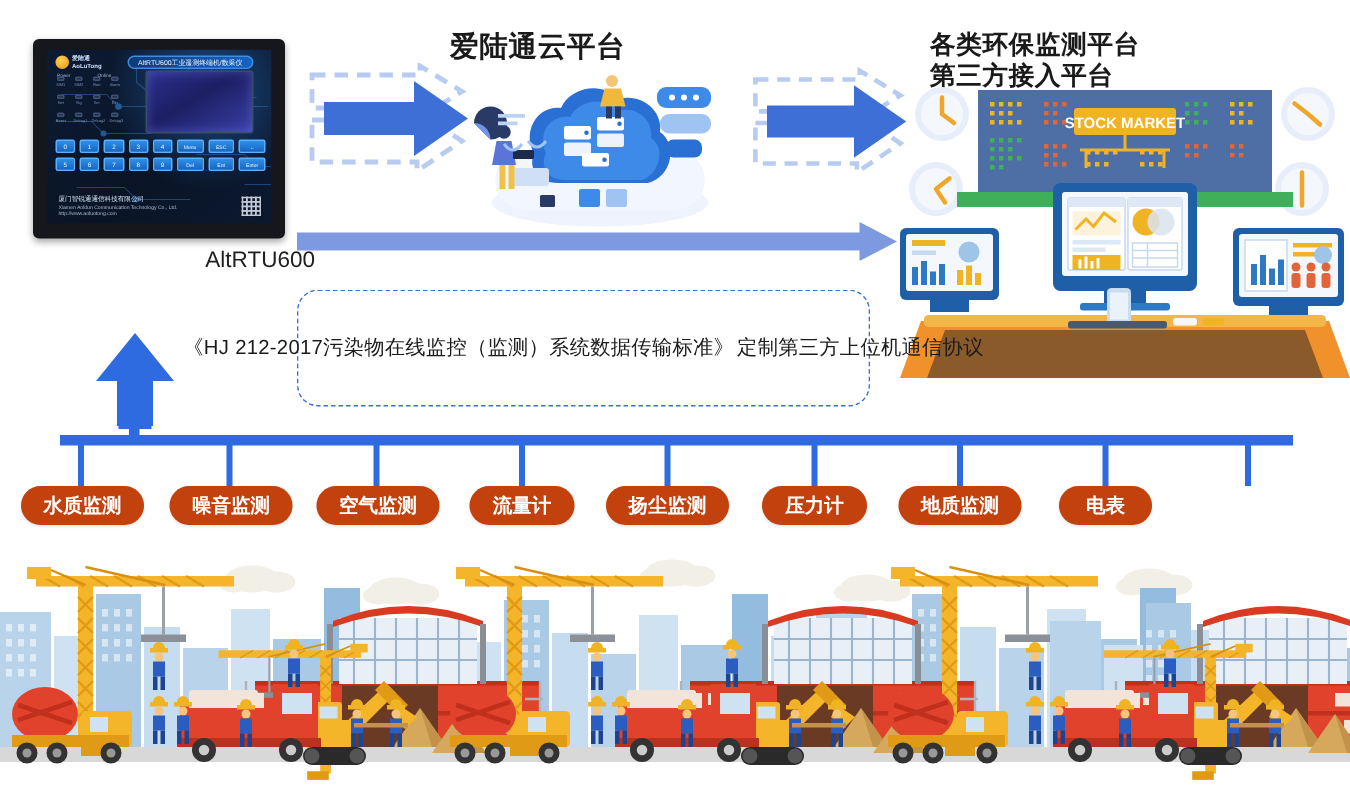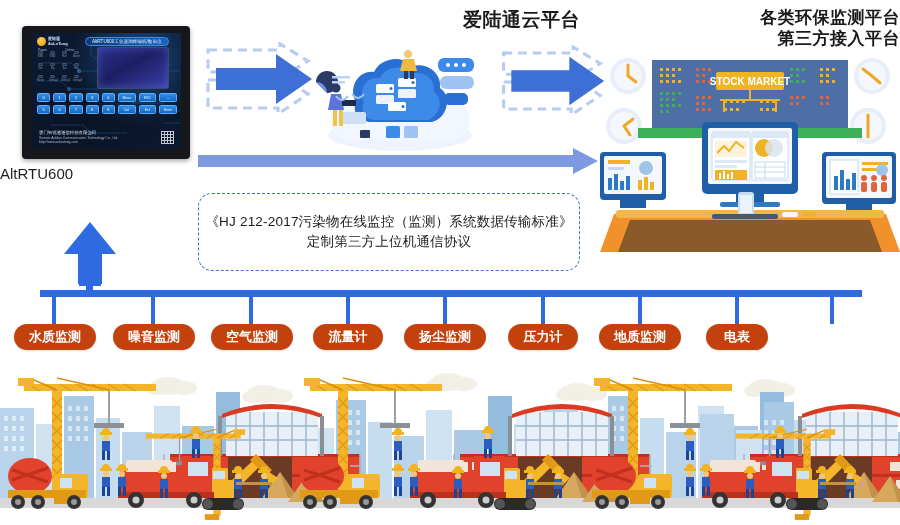--- a/index.html
+++ b/index.html
@@ -5,22 +5,22 @@
   * { box-sizing: border-box; margin: 0; padding: 0; }
   html, body {
     width: 900px; height: 525px;
     font-family: "Liberation Sans", "DejaVu Sans", sans-serif;
     background: #ffffff; overflow: hidden;
   }
   #stage { position: relative; width: 900px; height: 525px; background: #fff; }
 
   
   .title {
-    position: absolute; text-align: right; color: #1a1a1a;
-    font-weight: 700; letter-spacing: .5px; line-height: 1.22;
+    position: absolute; text-align: left; color: #1a1a1a;
+    font-weight: 700; letter-spacing: .5px; line-height: 1.22; margin-top: 12px;
   }
   #cloud-title { left: 300px; top: 8px; width: 280px; font-size: 19px; }
   #platform-title { left: 620px; top: 8px; width: 280px; font-size: 17px; }
 
   
   #rtu-wrap { position: absolute; left: 22px; top: 26px; width: 168px; height: 133px; }
   .rtu-body {
     position: absolute; inset: 0; background: #16171c; border-radius: 4px;
     box-shadow: 0 2px 5px rgba(0,0,0,.35);
   }
@@ -75,39 +75,39 @@
     position: absolute; left: 8px; bottom: 4px; color: #a8bdd8; font-size: 3.4px; line-height: 1.35;
   }
   .rtu-foot .cn { color: #cfe0f5; font-size: 4.4px; }
   .qr { position: absolute; right: 6px; bottom: 4px; width: 15px; height: 15px; background: #0d1526; padding: 1px; }
   .qr div { width: 100%; height: 100%;
     background-image:
       linear-gradient(90deg, #dfe8f5 1px, transparent 1px),
       linear-gradient(#dfe8f5 1px, transparent 1px);
     background-size: 3px 3px; opacity: .85; }
   #rtu-caption {
-    position: absolute; left: 0; top: 164px; width: 210px; text-align: left;
+    position: absolute; left: 0; top: 164px; width: 210px; text-align: right;
     font-size: 15px; color: #1f1f1f; line-height: 1.35;
   }
 
   
   .arrow-combo { position: absolute; }
   .long-arrow { position: absolute; }
 
   
   #cloud-ill { position: absolute; left: 300px; top: 40px; width: 190px; height: 115px; }
 
   
   #platform-ill { position: absolute; left: 600px; top: 52px; width: 300px; height: 230px; }
 
   
   #std-box {
     position: absolute; left: 198px; top: 193px; width: 382px; height: 78px;
     border: 1.6px dashed #3c6fd4; border-radius: 14px; background: #fff;
-    display: flex; flex-direction: column; align-items: center; justify-content: center;
+    display: flex; flex-direction: row; align-items: center; justify-content: center;
     gap: 2px;
   }
   #std-box div { font-size: 13.5px; color: #1b1b1b; white-space: nowrap; letter-spacing: .2px; }
 
   
   #bus { position: absolute; left: 0; top: 278px; width: 900px; height: 62px; }
 
   
   .pill {
     position: absolute; top: 324px; height: 26px; border-radius: 13px;

